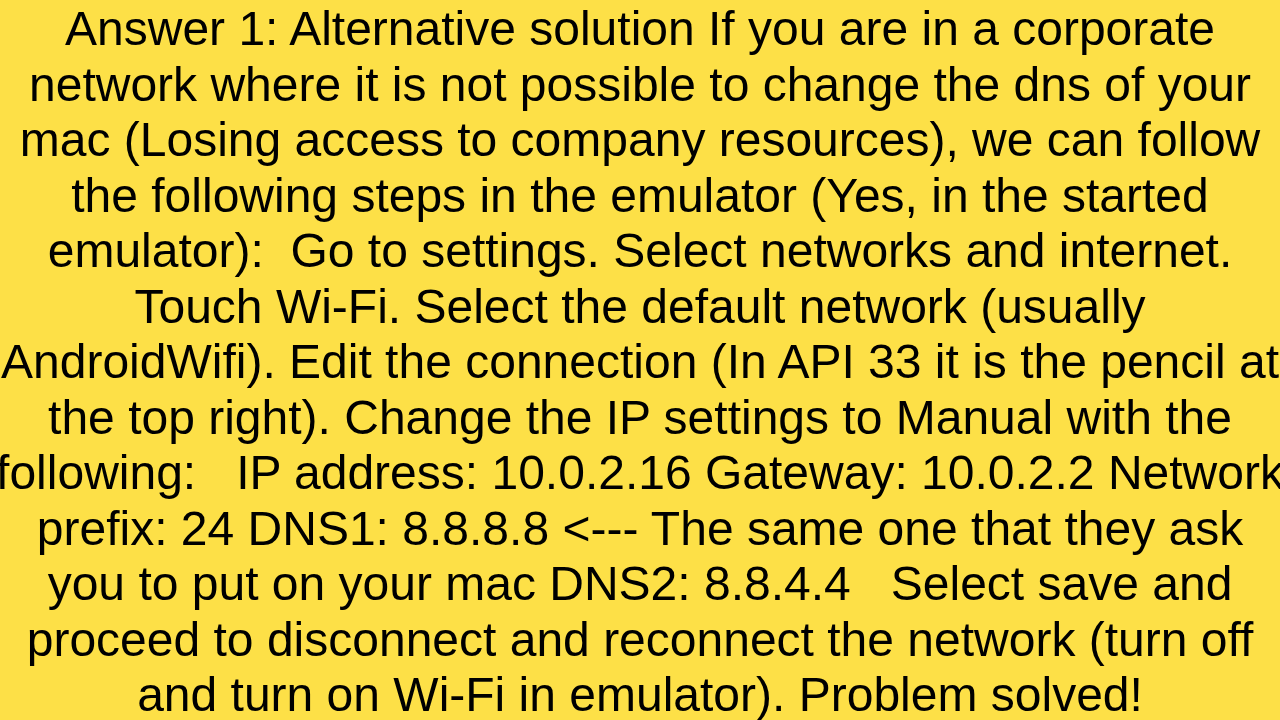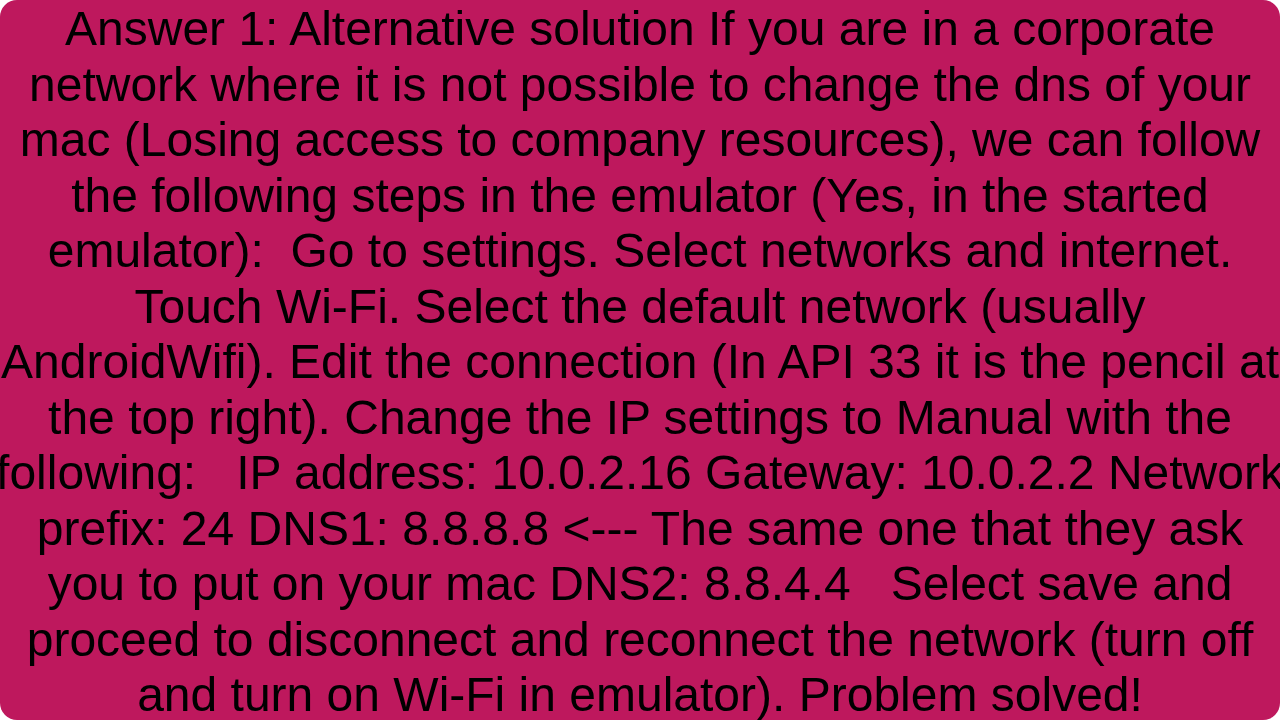--- a/index.html
+++ b/index.html
@@ -9,23 +9,22 @@
     width: 1280px;
     height: 720px;
     overflow: hidden;
     background: #ffffff;
   }
 
   #page {
     position: relative;
     width: 1280px;
     height: 720px;
-    background: #be185d;
+    background: #fde047;
     overflow: hidden;
-    border-radius: 17px;
   }
 
   
   #answer-block {
     position: absolute;
     left: 50%;
     top: 1px;
     transform: translateX(-50%);
     width: 1296px;
     box-sizing: border-box;

